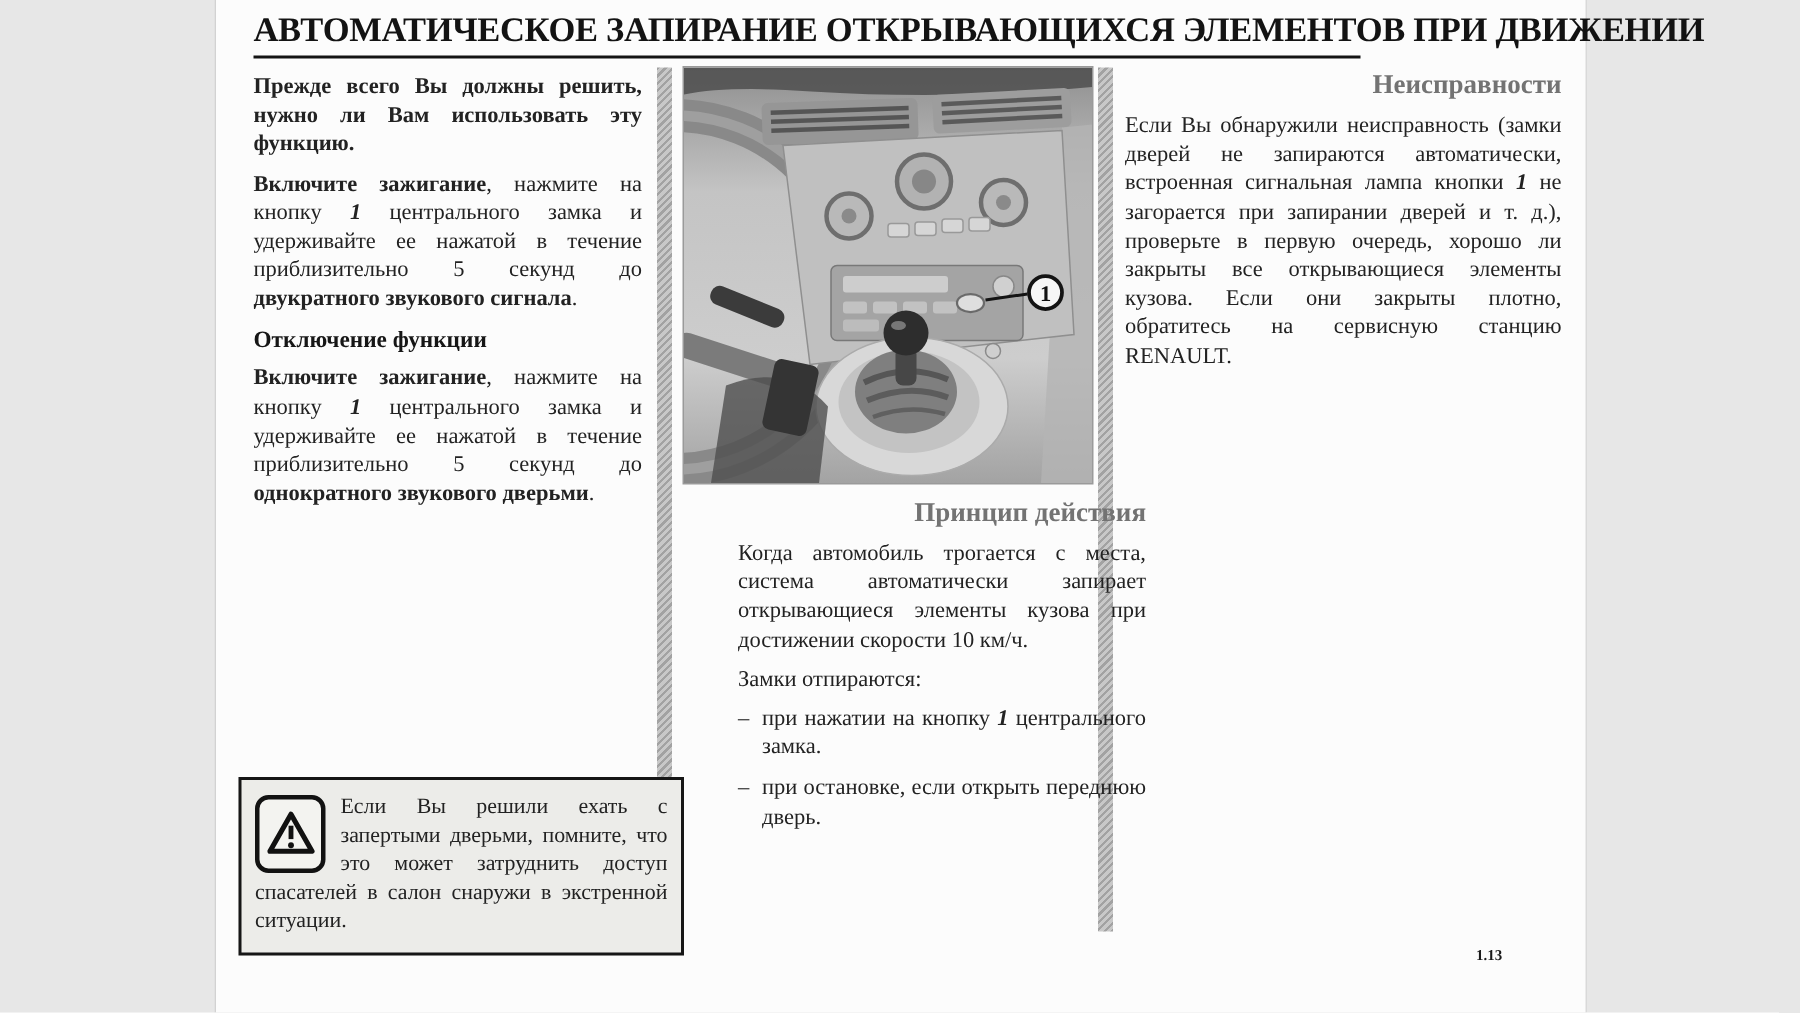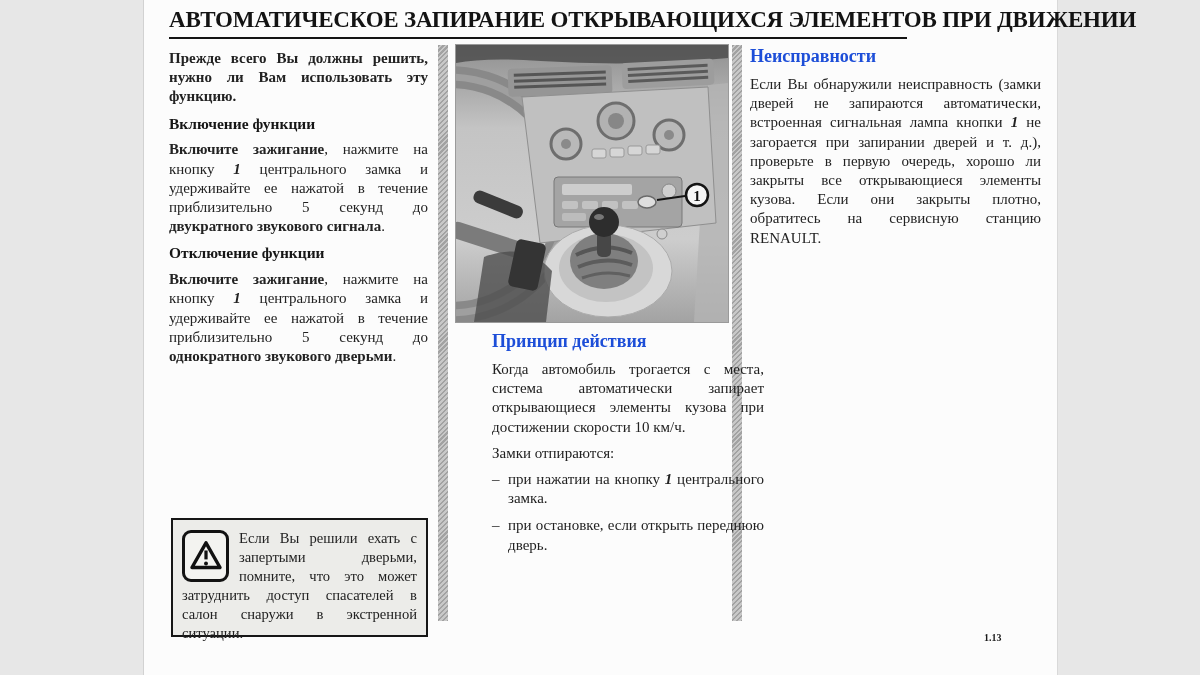--- a/index.html
+++ b/index.html
@@ -28,43 +28,43 @@
   .title-rule {
     position: absolute; left: 25px; top: 37px;
     width: 738px; height: 2px; background: #141414;
   }
   .col { position: absolute; font-size: 15px; line-height: 1.28; text-align: justify; color: #222; }
   .col p { margin: 0 0 7px 0; }
   .col1 { left: 25px; top: 49px; width: 259px; }
   .col2 { left: 312px; top: 330px; width: 272px; margin-left: 36px; }
   .col3 { left: 606px; top: 45px; width: 291px; }
   .subhead { font-weight: bold; font-size: 15.5px; margin: 2px 0 5px 0; text-align: left; color: #161616; }
-  .sechead { font-weight: bold; font-size: 18px; margin: 0 0 8px 0; text-align: left; color: #1d4ed8; }
+  .sechead { font-weight: bold; font-size: 18px; margin: 0 0 8px 0; text-align: right; color: #737373; }
   .b { font-weight: bold; }
   .bi { font-weight: bold; font-style: italic; }
   .intro { font-weight: bold; }
   .li-row { display: flex; margin: 0 0 8px 0; }
   .li-dash { flex: 0 0 16px; }
   .li-text { flex: 1; text-align: justify; }
   .separator {
     position: absolute; top: 45px; width: 10px; height: 576px;
     background: repeating-linear-gradient(135deg, #a2a2a2 0 1.5px, #c8c8c8 1.5px 3.5px);
   }
   .sep-left  { left: 294px; }
   .sep-right { left: 588px; }
   .photo-frame {
     position: absolute; left: 312px; top: 45px;
     width: 272px; height: 277px;
     outline: 1px solid #9a9a9a;
     background: #bdbdbd;
   }
   .photo-frame svg { display: block; width: 100%; height: 100%; }
   .warning-box {
-    position: absolute; left: 27px; top: 518px;
-    width: 257px; height: 119px;
+    position: absolute; left: 15px; top: 518px;
+    width: 297px; height: 119px;
     border: 2px solid #161616;
     background: #ecece9;
     padding: 9px 9px 6px 9px;
     font-size: 14.6px; line-height: 1.3;
     text-align: justify; color: #222;
   }
   .warning-icon {
     float: left;
     width: 47px; height: 52px;
     border: 3px solid #121212; border-radius: 9px;
@@ -81,21 +81,20 @@
 </head>
 <body>
 
 <div class="page">
 
   <div class="page-title">АВТОМАТИЧЕСКОЕ ЗАПИРАНИЕ ОТКРЫВАЮЩИХСЯ ЭЛЕМЕНТОВ ПРИ ДВИЖЕНИИ</div>
   <div class="title-rule"></div>
 
   <div class="col col1">
     <p class="intro">Прежде всего Вы должны решить, нужно ли Вам использовать эту функцию.</p>
-    <p class="subhead">Включение функции</p>
     <p><span class="b">Включите зажигание</span><span>, нажмите на кнопку </span><span class="bi">1</span><span> центрального замка и удерживайте ее нажатой в течение приблизительно 5 секунд до </span><span class="b">двукратного звукового сигнала</span><span>.</span></p>
     <p class="subhead">Отключение функции</p>
     <p><span class="b">Включите зажигание</span><span>, нажмите на кнопку </span><span class="bi">1</span><span> центрального замка и удерживайте ее нажатой в течение приблизительно 5 секунд до </span><span class="b">однократного звукового дверьми</span><span>.</span></p>
   </div>
 
   <div class="separator sep-left"></div>
   <div class="separator sep-right"></div>
 
   <div class="photo-frame">
     <svg viewBox="0 0 272 277" preserveAspectRatio="none">

